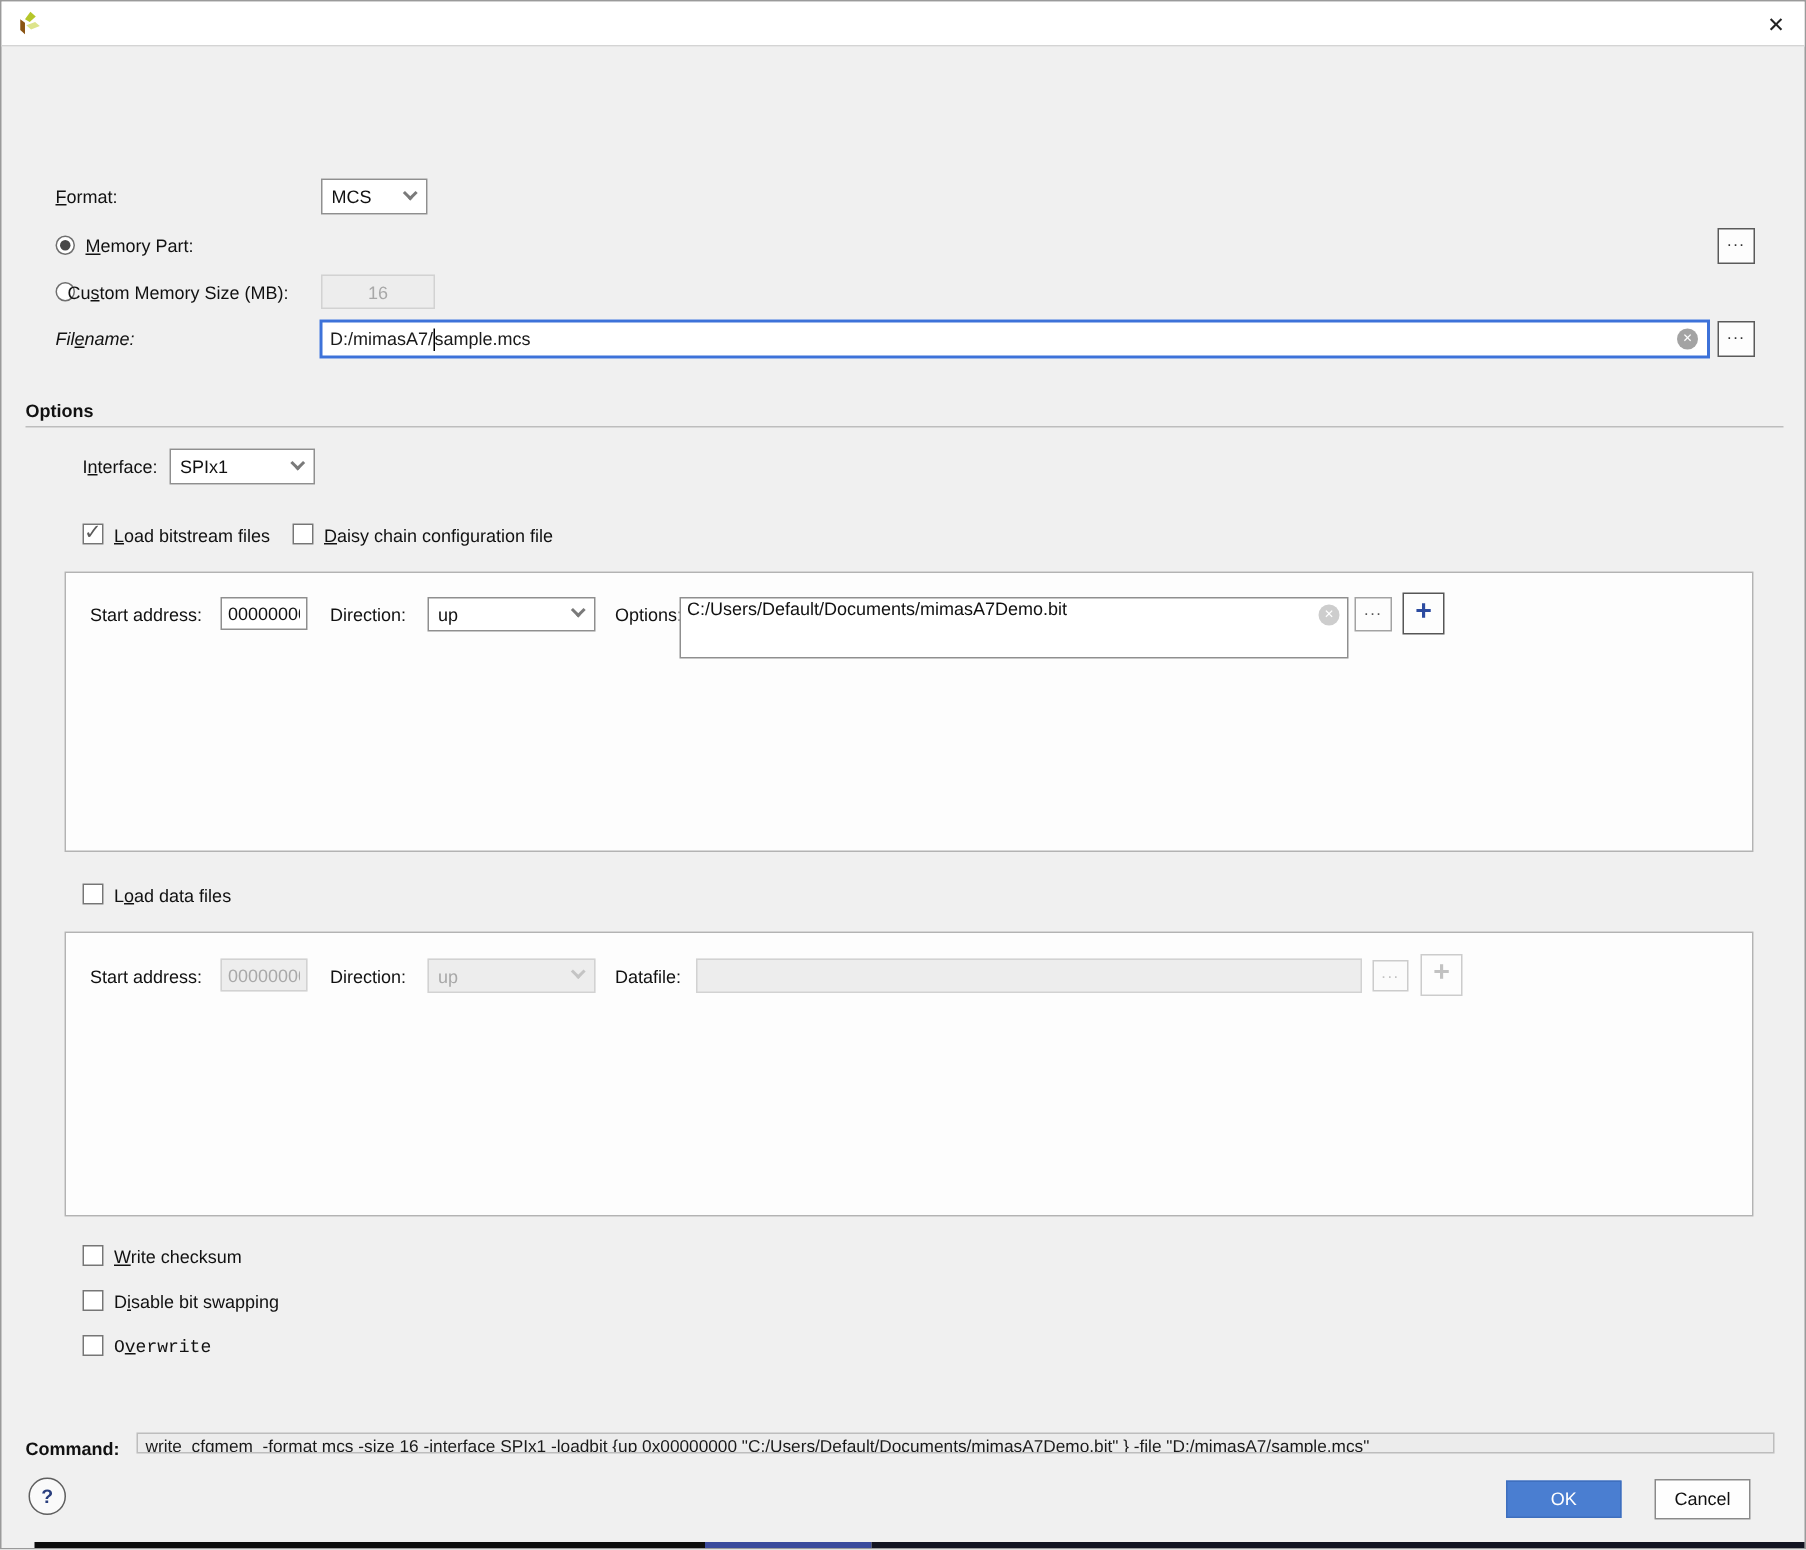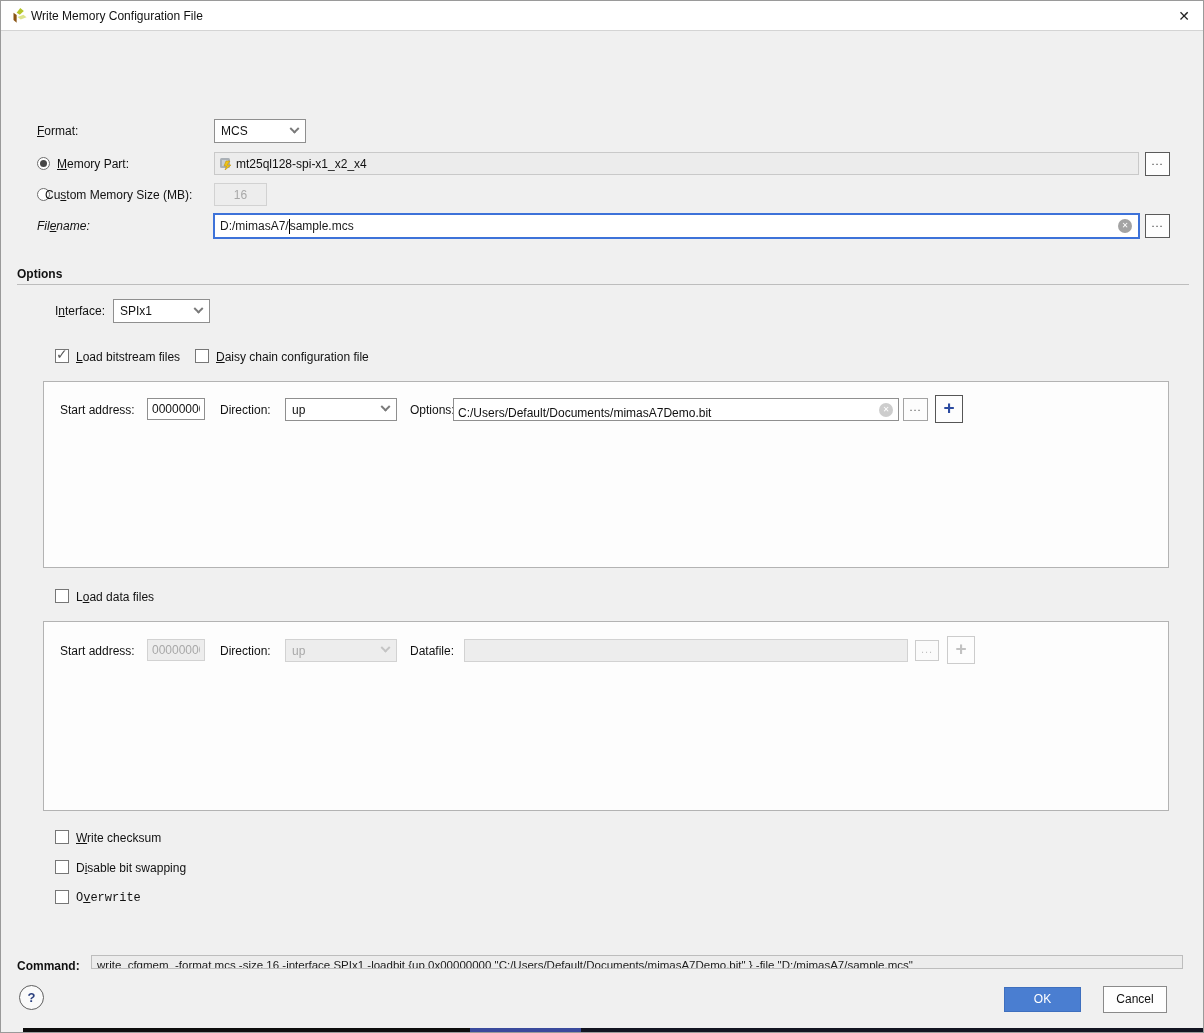--- a/index.html
+++ b/index.html
@@ -79,48 +79,39 @@
 </svg>
 
 <div id="app">
 
   <div class="titlebar">
     <span class="app-icon">
       <svg width="18" height="18" viewBox="0 0 40 40">
           <use href="#xlogo"></use>
         </svg>
     </span>
-    <span class="title">Write Memory Configuration File</span>
     <span class="close-btn">✕</span>
   </div>
 
 
   <span class="lbl" style="left:36px; top:123px;"><span></span><span class="mn">F</span><span>ormat:</span></span>
-  <div class="dropdown" style="left:213px; top:118px; width:92px; height:24px;">
+  <div class="dropdown" style="left:213px; top:118px; width:71px; height:24px;">
     <span>MCS</span>
     <span class="chev"></span>
   </div>
 
   <span class="radio selected" style="left:36px; top:156px;">
       <span class="dot"></span>
     </span>
   <span class="lbl" style="left:56px; top:156px;"><span></span><span class="mn">M</span><span>emory Part:</span></span>
-  <div class="field readonly" style="left:213px; top:151px; width:925px; height:23px;">
-    <svg width="13" height="13" viewBox="0 0 13 13">
-        <rect x="1" y="1" width="10" height="10" rx="1.5" fill="#aab0b6"></rect>
-        <rect x="3" y="3" width="6" height="6" fill="#c9ced2"></rect>
-        <polygon points="7,4 11,4 8,8 12,8 6,13 7.5,9 5,9" fill="#f0c419" stroke="#b98c00" stroke-width="0.5"></polygon>
-      </svg>
-    <span>mt25ql128-spi-x1_x2_x4</span>
-  </div>
   <div class="btn-browse" style="left:1144px; top:151px; width:25px; height:24px;">...</div>
 
   <span class="radio" style="left:36px; top:187px;"></span>
   <span class="lbl" style="left:44px; top:187px;"><span>Cu</span><span class="mn">s</span><span>tom Memory Size (MB):</span></span>
-  <input class="field" style="left: 213px; top: 182px; width: 53px; height: 23px; text-align: center;" disabled="" value="16">
+  <input class="field" style="left: 213px; top: 182px; width: 76px; height: 23px; text-align: center;" disabled="" value="16">
 
   <span class="lbl" style="left:36px; top:218px;font-style:italic;"><span>Fil</span><span class="mn">e</span><span>name:</span></span>
   <div class="focus-field" style="left:212px; top:212px; width:927px; height:26px;">
     <span>D:/mimasA7/</span>
     <span class="caret"></span>
     <span>sample.mcs</span>
     <span class="clear-ico" style="position:absolute; right:6px; top:4px;">✕</span>
   </div>
   <div class="btn-browse" style="left:1144px; top:213px; width:25px; height:24px;">...</div>
 
@@ -143,21 +134,21 @@
 
   <div class="panel" style="left:42px; top:380px; height:187px;">
     <span class="lbl" style="left:16px; top:21px;">Start address:</span>
     <input class="field" style="left: 103px; top: 16px; width: 58px; height: 22px;" value="00000000">
     <span class="lbl" style="left:176px; top:21px;">Direction:</span>
     <div class="dropdown" style="left:241px; top:16px; width:112px; height:23px;">
       <span>up</span>
       <span class="chev"></span>
     </div>
     <span class="lbl" style="left:366px; top:21px;">Options:</span>
-    <div class="field" style="left:409px; top:16px; width:446px; height:23px; display:flex; align-items:flex-end; padding-left:4px;">
+    <div class="field" style="left:409px; top:16px; width:446px; height:41px; display:flex; align-items:flex-start; padding-left:4px;">
       <span>C:/Users/Default/Documents/mimasA7Demo.bit</span>
       <span class="clear-ico lite" style="position:absolute; right:5px; top:4px;">✕</span>
     </div>
     <div class="btn-browse lite" style="left:859px; top:16px; width:25px; height:23px;">...</div>
     <div class="btn-plus" style="left:891px; top:13px; width:28px; height:28px;">+</div>
   </div>
 
   <span class="checkbox" style="left:54px; top:588px;"></span>
   <span class="lbl" style="left:75px; top:589px;"><span>L</span><span class="mn">o</span><span>ad data files</span></span>
 

